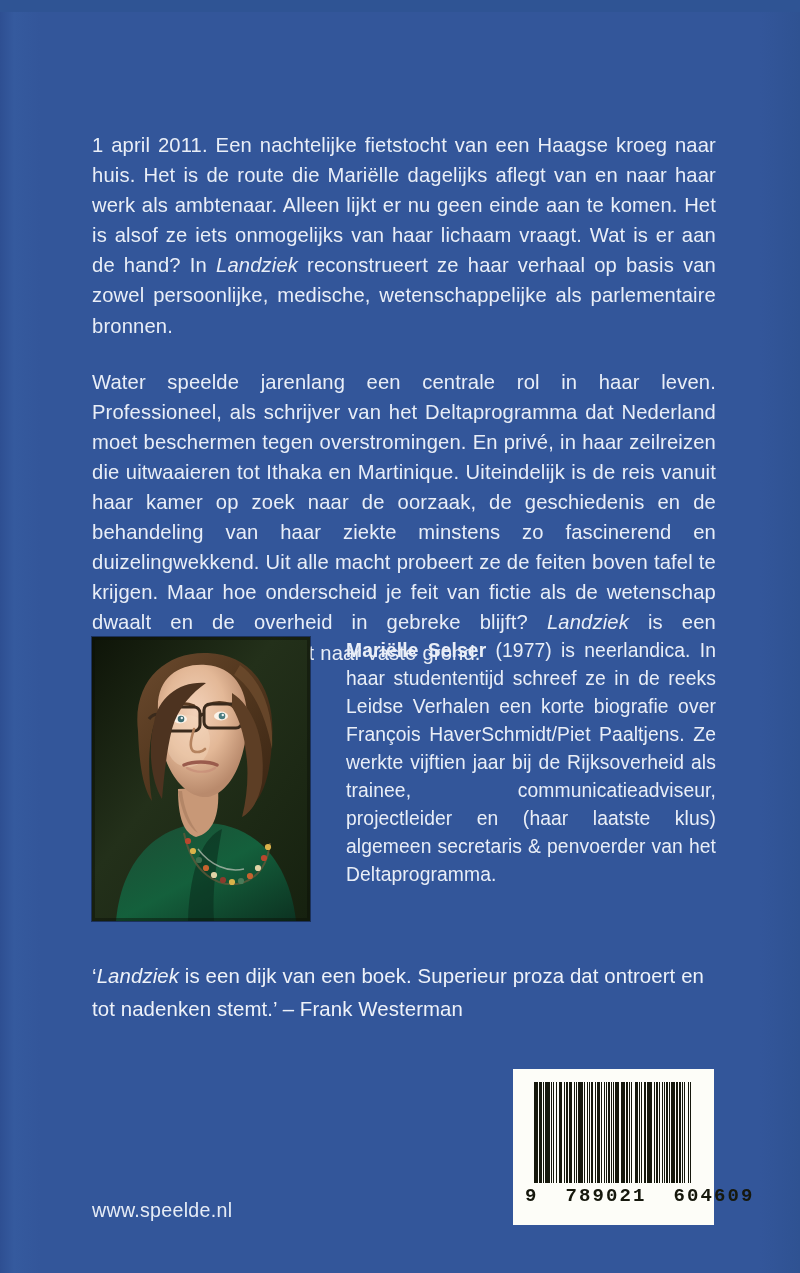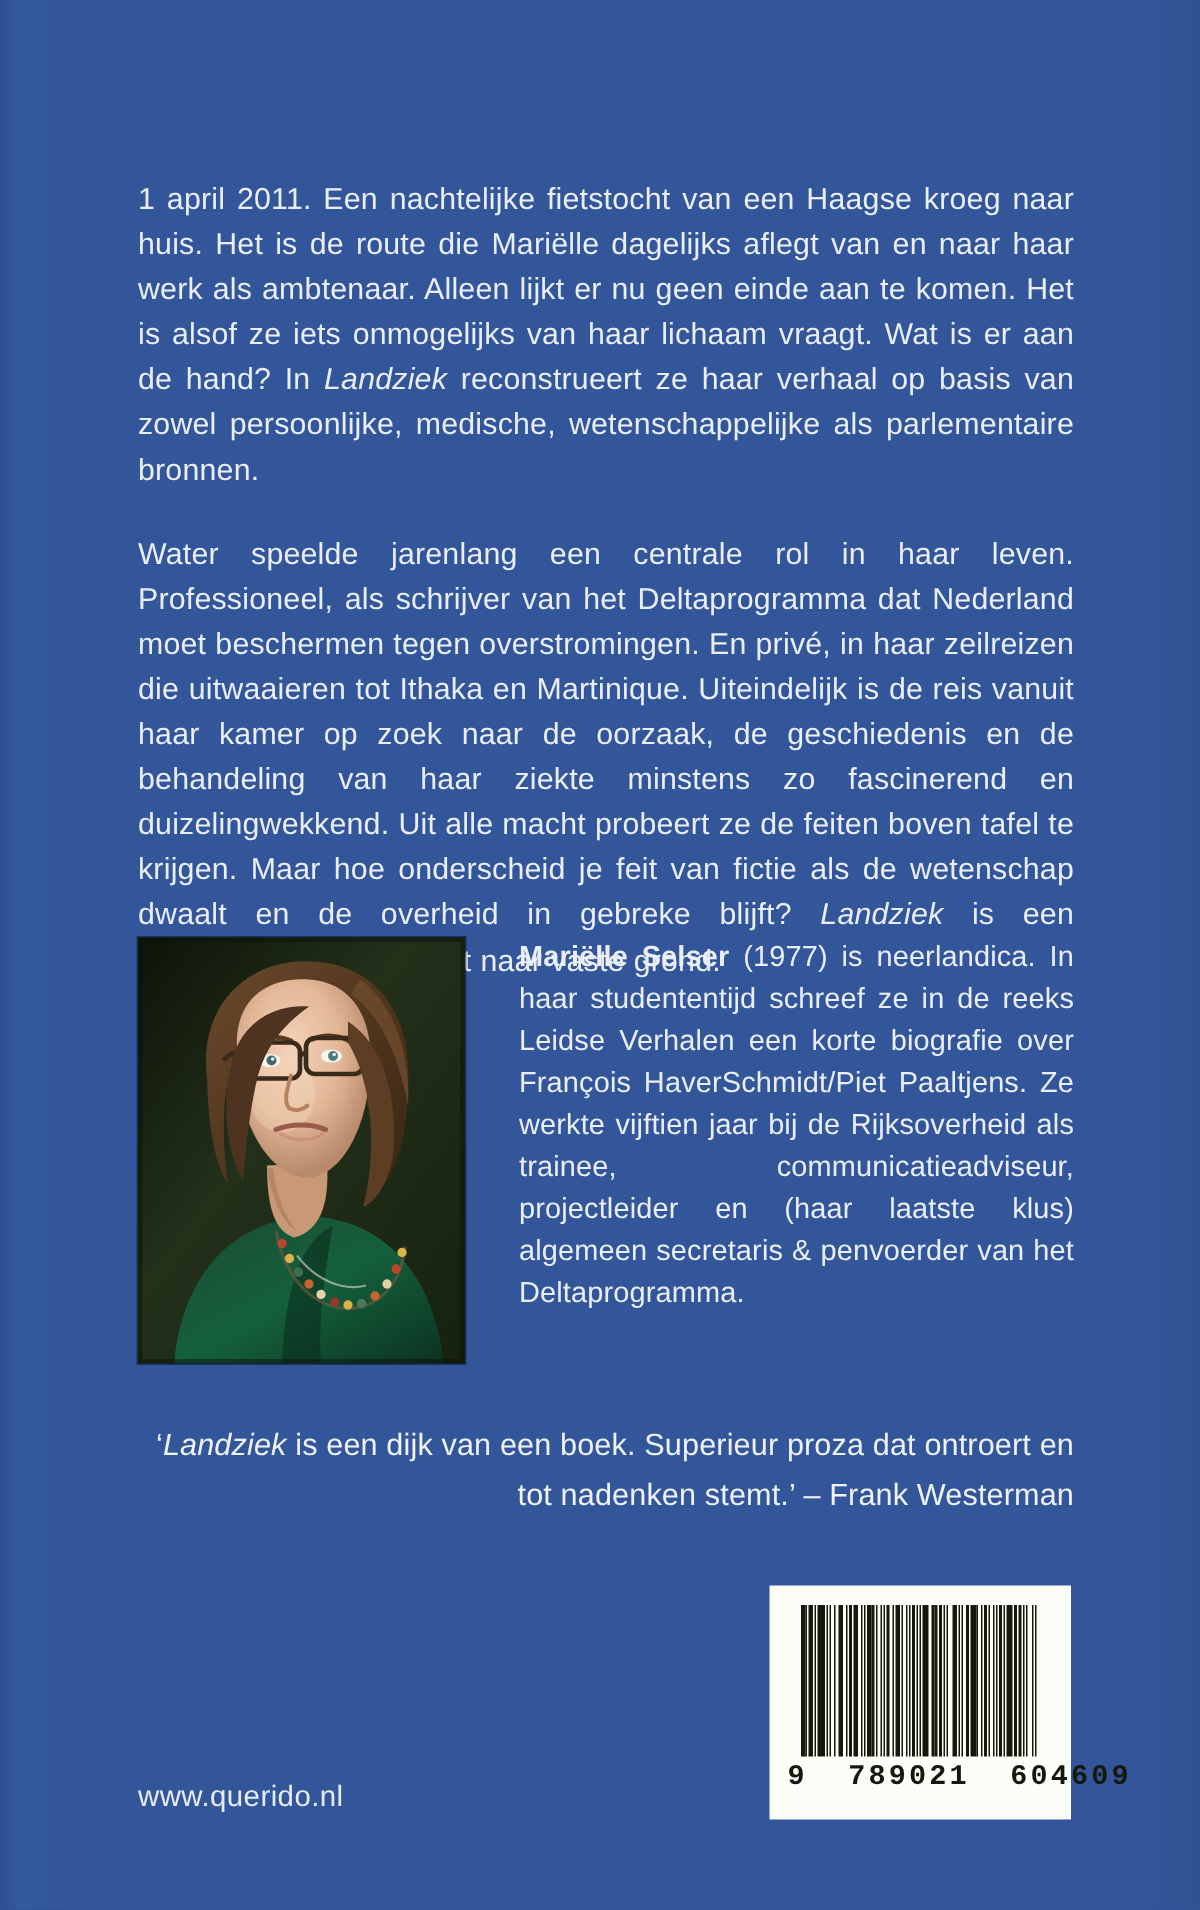--- a/index.html
+++ b/index.html
@@ -20,20 +20,21 @@
     position: absolute;
     inset: 0;
     background: #33569a;
     background-image:
       linear-gradient(to right,
         #2e4f92 0px,
         #355a9e 14px,
         #33569a 40px,
         #33569a 760px,
         #2f5292 800px);
+    margin-top: 12px;
   }
 
   
   #blurb {
     position: absolute;
     left: 92px;
     top: 118px;
     width: 624px;
   }
   .para {
@@ -83,21 +84,21 @@
 
   
   #pull-quote {
     position: absolute;
     left: 92px;
     top: 948px;
     width: 624px;
     color: #eef2f9;
     font-size: 20.4px;
     line-height: 33px;
-    text-align: right;
+    text-align: left;
     letter-spacing: 0.1px;
   }
   #pull-quote .ital { font-style: italic; }
 
   
   #barcode-box {
     position: absolute;
     left: 513px;
     top: 1057px;
     width: 201px;
@@ -364,15 +365,15 @@
         <i style="width: 1.98px; background: rgb(22, 24, 13);"></i>
         <i style="width: 2.97px; background: transparent;"></i>
         <i style="width: 0.99px; background: rgb(22, 24, 13);"></i>
         <i style="width: 1.98px; background: transparent;"></i>
         <i style="width: 0.99px; background: rgb(22, 24, 13);"></i>
         <i style="width: 2.97px; background: transparent;"></i>
       </div>
     <div id="barcode-digits">9  789021  604609</div>
   </div>
 
-  <div id="publisher-url">www.querido.nl</div>
+  <div id="publisher-url">www.speelde.nl</div>
 
 </div>
 
 </body></html>

